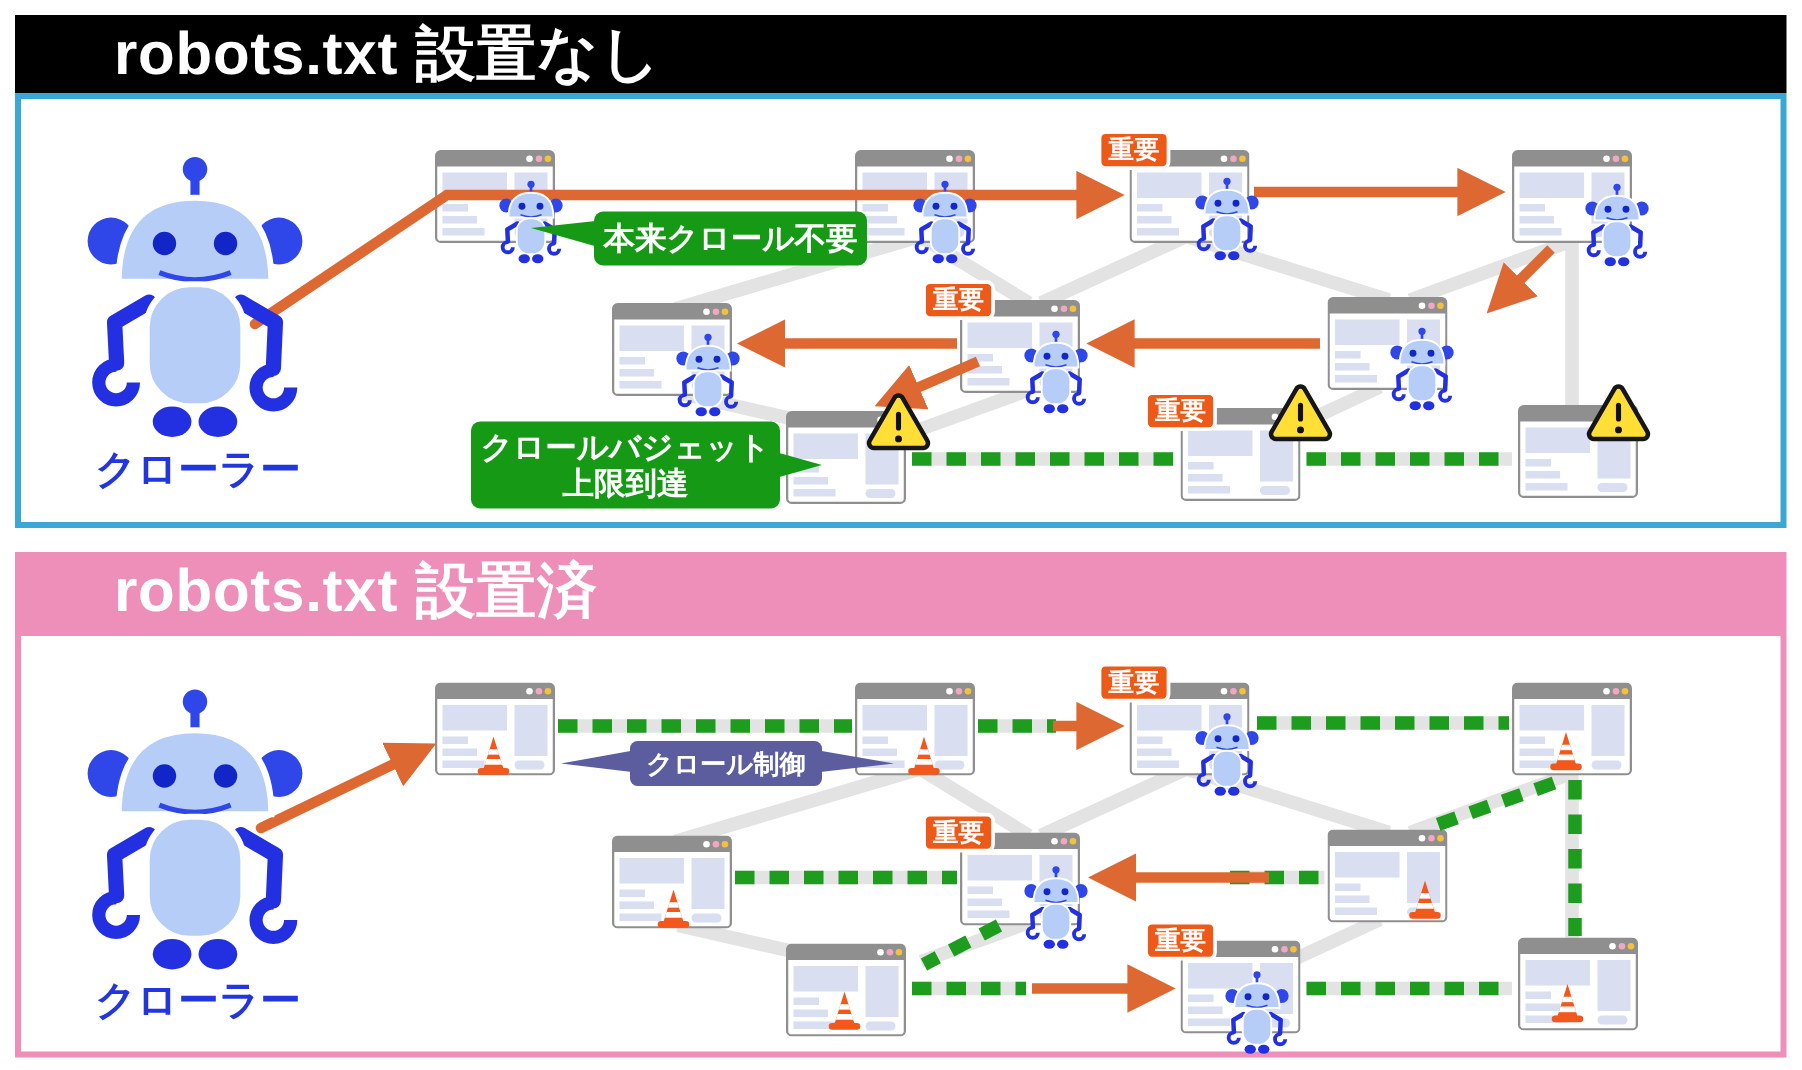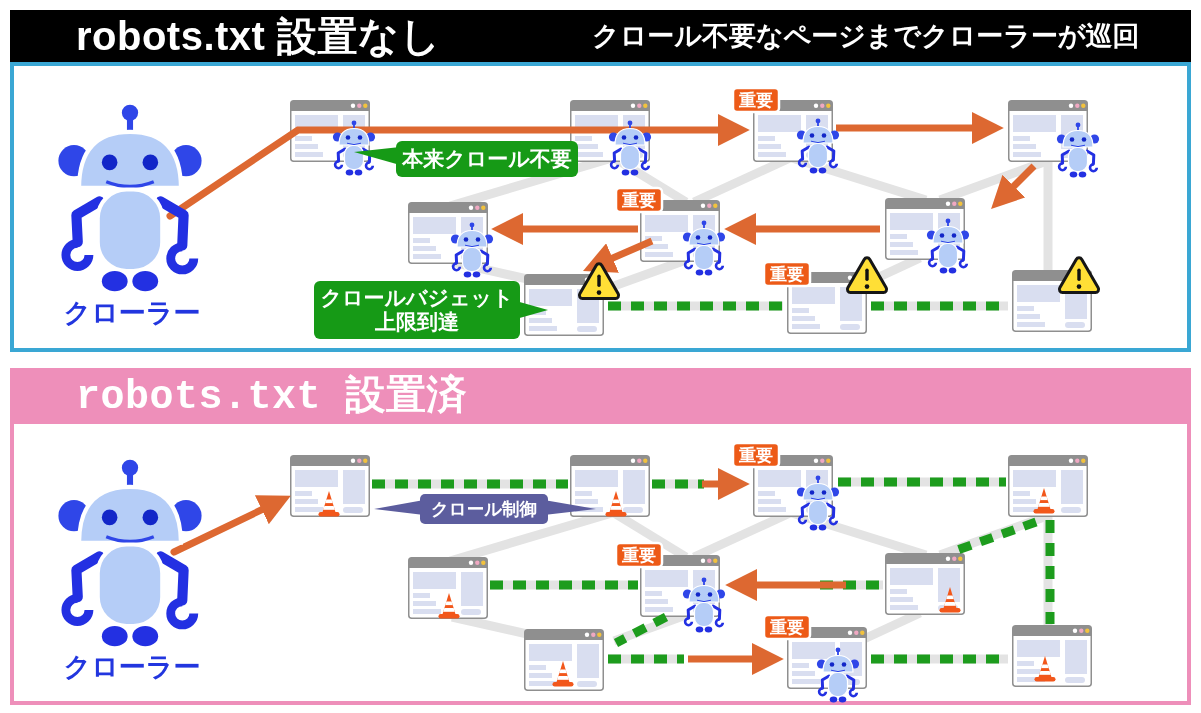--- a/index.html
+++ b/index.html
@@ -1,20 +1,20 @@
 <!DOCTYPE html>
 <html><head>
 <meta charset="utf-8">
 <style>
   html,body{margin:0;padding:0;background:#fff;}
   .canvas{position:relative;width:1201px;height:713px;background:#fff;overflow:hidden;
           font-family:"Liberation Sans","DejaVu Sans",sans-serif;}
   .hdr{position:absolute;left:10px;width:1181px;height:52px;}
   .hdr-blue{top:10px;background:#000000;}
-  .hdr-pink{top:368px;background:#ee8fba;font-family:Liberation Mono, monospace;}
+  .hdr-pink{top:368px;background:#ee8fba;}
   .hdr .title{position:absolute;left:66px;top:50%;transform:translateY(-50%);
               color:#fff;font-weight:bold;font-size:40px;letter-spacing:.5px;white-space:nowrap;}
   .hdr .subtitle{position:absolute;left:582px;top:50%;transform:translateY(-50%);
               color:#fff;font-weight:bold;font-size:27px;white-space:nowrap;}
   .panel-box{position:absolute;left:10px;width:1181px;background:#fff;box-sizing:border-box;}
   .box-blue{top:62px;height:290px;border:4px solid #3aa7d4;}
   .box-pink{top:420px;height:285px;border:4px solid #ee8fba;}
   svg.diagram{position:absolute;left:0;top:0;}
   .gray{stroke:#e3e3e3;stroke-width:9;fill:none;}
   .gdash{stroke:#1d9c1d;stroke-width:9;fill:none;stroke-dasharray:13 10;}
@@ -27,21 +27,20 @@
   .bubble-text-sm{fill:#fff;font-weight:bold;font-size:17.5px;text-anchor:middle;}
   .crawler-label{fill:#2236df;font-weight:bold;font-size:27px;text-anchor:middle;}
 </style>
 </head>
 <body>
 
 <div class="canvas">
 
   <div class="hdr hdr-blue">
     <span class="title">robots.txt 設置なし</span>
-    <span class="subtitle">クロール不要なページまでクローラーが巡回</span>
   </div>
   <div class="panel-box box-blue"></div>
 
   <div class="hdr hdr-pink">
     <span class="title">robots.txt 設置済</span>
   </div>
   <div class="panel-box box-pink"></div>
 
   <svg class="diagram" width="1201" height="713" viewBox="0 0 1201 713">
     <defs>

